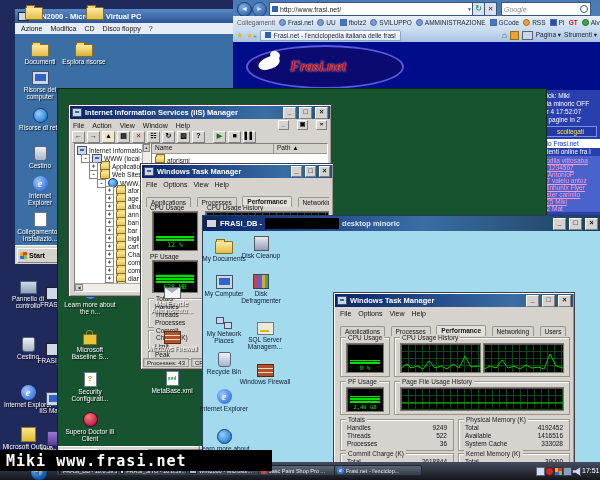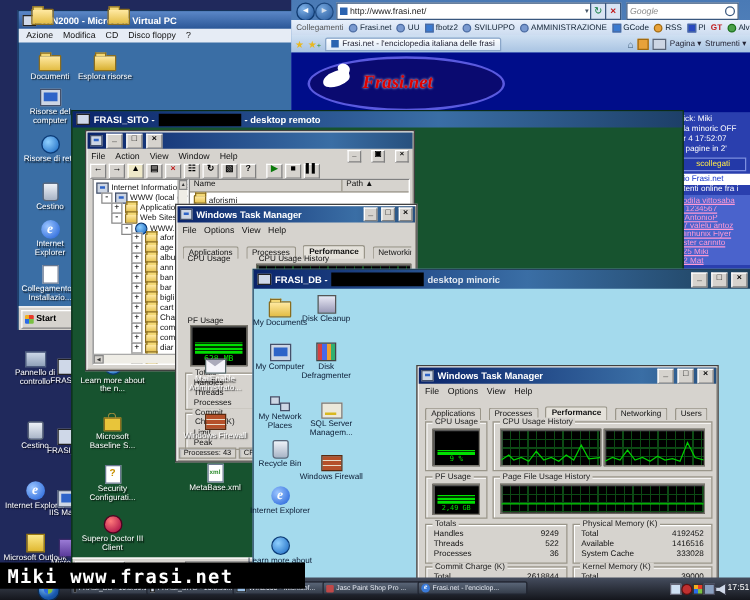--- a/index.html
+++ b/index.html
@@ -287,27 +287,20 @@
           <div class="usr">bster carinito</div>
           <div class="usr">k25 Miki</div>
           <div class="usr">02 Mat</div>
         </div>
       </div>
     </div>
   </div>
 
   
   <div class="win" style="left:57px;top:88px;width:488px;height:374px;z-index:5;background:#17532f;border:1px solid #0a2a18;">
-    <div class="abs" style="left:0;right:0;top:0;height:13px;display:flex;align-items:center;gap:3px;padding:0 3px;
-      background:linear-gradient(90deg,#0a246a,#3a6ea5 60%,#1d3f68);color:#fff;font-size:7.5px;font-weight:bold;overflow:hidden;">
-      <span class="ic-rdp"></span>
-      <span>FRASI_SITO -</span>
-      <span class="redact" style="position:static;width:66px;height:10px;"></span>
-      <span>- desktop remoto</span>
-    </div>
 
     <div class="dico" style="left:6px;top:193px;">
       <span class="cico ic-globe"></span>
       <div class="lbl wlbl">Learn more about the n...</div>
     </div>
     <div class="dico" style="left:6px;top:238px;">
       <span class="cico ic-lock"></span>
       <div class="lbl wlbl">Microsoft Baseline S...</div>
     </div>
     <div class="dico" style="left:6px;top:280px;">
@@ -334,20 +327,21 @@
         <span class="ic-pc sm"></span>
         <span>Internet Infor...</span>
       </div>
     </div>
   </div>
 
   
   <div class="win classic" style="left:68px;top:104px;width:262px;height:191px;z-index:6;">
     <div class="tbar">
       <span class="ic-pc sm"></span>
+      <span style="flex:1;overflow:hidden;white-space:nowrap;">Internet Information Services (IIS) Manager</span>
       <span class="btn3">_</span>
       <span class="btn3">□</span>
       <span class="btn3">×</span>
     </div>
     <div class="menurow" style="left:4px;right:4px;top:15px;height:10px;">
       <span>File</span>
       <span>Action</span>
       <span>View</span>
       <span>Window</span>
       <span>Help</span>
@@ -509,20 +503,24 @@
     </div>
     <div class="abs" style="left:5px;top:27px;right:4px;white-space:nowrap;overflow:hidden;">
       <span class="tab">Applications</span>
       <span class="tab">Processes</span>
       <span class="tab on">Performance</span>
       <span class="tab">Networking</span>
       
     </div>
     <div class="abs" style="left:9px;top:40px;font-size:6.5px;color:#111;">CPU Usage</div>
     <div class="abs" style="left:66px;top:40px;font-size:6.5px;color:#111;">CPU Usage History</div>
+    <div class="graphbox" style="left:11px;top:47px;width:44px;height:38px;">
+      <div class="led" style="bottom:9px;height:5px;"></div>
+      <div class="gval">12 %</div>
+    </div>
     <div class="graphbox grid" style="left:64px;top:47px;width:122px;height:38px;"></div>
     <div class="abs" style="left:9px;top:89px;font-size:6.5px;color:#111;">PF Usage</div>
     <div class="graphbox" style="left:11px;top:96px;width:44px;height:31px;">
       <div class="led" style="bottom:9px;height:9px;"></div>
       <div class="gval">628 MB</div>
     </div>
     <div class="group" style="left:7px;top:134px;width:54px;height:28px;">
       <span class="legend">Totals</span>
       <div class="trow" style="margin-top:4px;">
           <span>Handles</span>
@@ -755,17 +753,17 @@
 
     <span class="abs" style="left:536px;top:5px;width:7px;height:7px;background:#cfe0f4;border:1px solid #667;"></span>
     <span class="abs" style="left:545px;top:5px;width:7px;height:7px;background:#c03030;border-radius:50%;border:1px solid #601010;"></span>
     <span class="abs" style="left:554px;top:5px;width:7px;height:7px;background:conic-gradient(#e83a2a 0 25%,#7ac043 0 50%,#2a6ae8 0 75%,#f0b020 0);border:1px solid #333;"></span>
     <span class="abs" style="left:563px;top:5px;width:7px;height:7px;background:#8aa0c0;border:1px solid #445;"></span>
     <span class="abs" style="left:572px;top:5px;width:7px;height:7px;background:#cfd8e8;border:1px solid #445;clip-path:polygon(0 35%,40% 35%,100% 0,100% 100%,40% 65%,0 65%);"></span>
     <span class="abs" style="left:582px;top:5px;font-size:7px;color:#fff;">17:51</span>
   </div>
 
   
-  <div class="abs" style="left:0;top:450px;width:244px;height:21px;background:#000;z-index:12;display:flex;align-items:center;">
+  <div class="abs" style="left:0;top:450px;width:272px;height:21px;background:#000;z-index:12;display:flex;align-items:center;">
     <span style="font-family:'DejaVu Sans Mono',monospace;font-size:15px;font-weight:bold;color:#fff;letter-spacing:1px;padding-left:6px;white-space:nowrap;">Miki www.frasi.net</span>
   </div>
 
 </div>
 
 </body></html>

